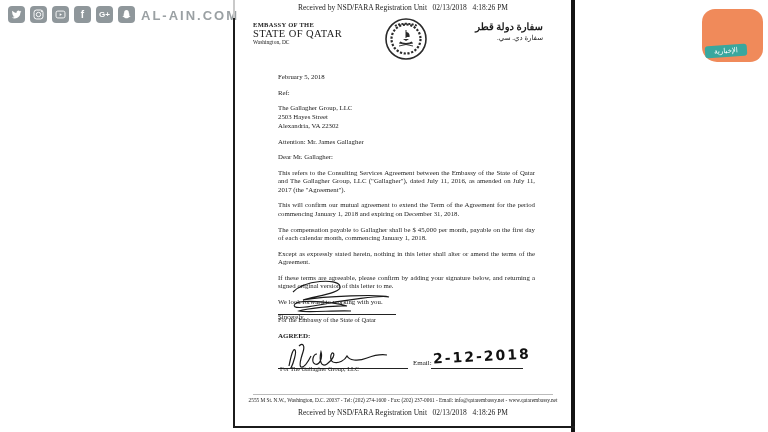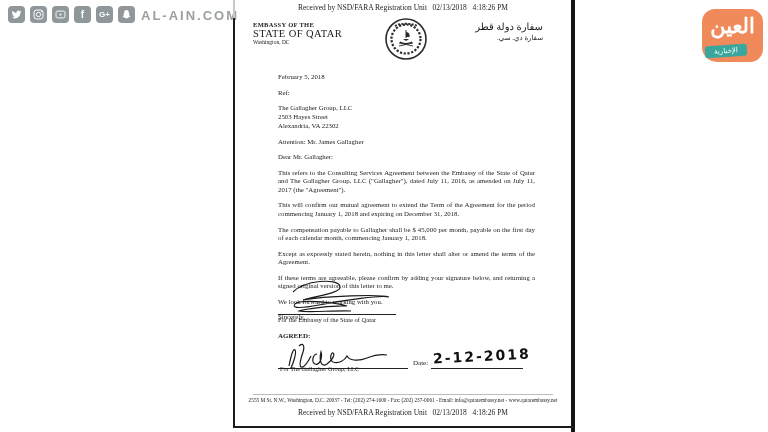--- a/index.html
+++ b/index.html
@@ -39,21 +39,21 @@
   .stamp.top { top:3px; }
   .stamp.bottom { top:408px; }
 
   
   .lh-en { position:absolute; left:18px; top:21px; width:114px; text-align:left; }
   .lh-en .l1 { font-size:6.5px; font-weight:bold; letter-spacing:.3px; }
   .lh-en .l2 { font-size:10.5px; letter-spacing:.4px; }
   .lh-en .l3 { font-size:5.5px; }
   .seal { position:absolute; left:148px; top:16px; }
   .lh-ar { position:absolute; right:28px; top:21px; width:100px; text-align:right; direction:rtl; }
-  .lh-ar .a1 { font-size:10px; font-weight:normal; }
+  .lh-ar .a1 { font-size:10px; font-weight:bold; }
   .lh-ar .a2 { font-size:7px; margin-top:2px; }
 
   
   .body-text { position:absolute; left:43px; top:73px; width:257px; font-size:6.8px;
                line-height:1.26; }
   .body-text .blk { margin-bottom:7px; }
   .body-text .para { text-align:justify; margin-bottom:7px; }
   .addr div { line-height:1.3; }
 
   
@@ -107,21 +107,20 @@
     </div>
     <div class="sicon">
       <svg width="11" height="11" viewBox="0 0 16 16" fill="#fff">
         <path d="M8 1.5c2.2 0 3.4 1.5 3.4 3.6l.1 1.6 1.2.7-1 .9c.3 1.6 1.7 2 2.5 2.4-.6.9-1.9.8-2.6 1.3-.6.4-1 1.3-2.3 1.3h-2.6c-1.3 0-1.7-.9-2.3-1.3-.7-.5-2-.4-2.6-1.3.8-.4 2.2-.8 2.5-2.4l-1-.9 1.2-.7.1-1.6C4.6 3 5.8 1.5 8 1.5z"></path>
       </svg>
     </div>
   </div>
   <div class="site-name">AL-AIN.COM</div>
 
   <div class="brand-logo">
-    <div class="main-ar">العين</div>
     <div class="band">الإخبارية</div>
   </div>
 
   <div class="frame-left-cap"></div>
   <div class="frame-left"></div>
   <div class="frame-right"></div>
   <div class="frame-bottom"></div>
 
   <div class="doc">
 
@@ -181,21 +180,21 @@
     <div class="lbl-agreed">AGREED:</div>
 
     <div class="sig2">
       <svg width="110" height="32" viewBox="0 0 110 32" fill="none" stroke="#1a1a1a" stroke-width="1.2">
         <path d="M6 26 C8 16 10 8 12 10 C14 12 10 24 8 28 M16 6 C20 2 22 6 20 12 C18 18 16 26 18 27 C22 28 26 20 28 16 M34 14 C30 14 28 22 32 24 C36 26 40 18 38 12 C36 20 38 28 44 24 C50 20 52 14 50 13 C48 12 46 20 50 22 C56 24 62 20 64 16 C66 20 74 22 84 18 C92 15 98 14 104 15"></path>
       </svg>
     </div>
     <div class="sig-line-2"></div>
     <div class="lbl-gallagher">For The Gallagher Group, LLC</div>
 
-    <div class="date-label">Date:</div>
+    <div class="date-label">Email:</div>
     <div class="hand-date">2-12-2018</div>
     <div class="date-underline"></div>
 
     <div class="footer-rule"></div>
     <div class="doc-footer">2555 M St. N.W., Washington, D.C. 20037 - Tel: (202) 274-1600 - Fax: (202) 237-0061 - Email: info@qatarembassy.net - www.qatarembassy.net</div>
 
     <div class="stamp bottom">Received by NSD/FARA Registration Unit   02/13/2018   4:18:26 PM</div>
   </div>
 
 </div>

